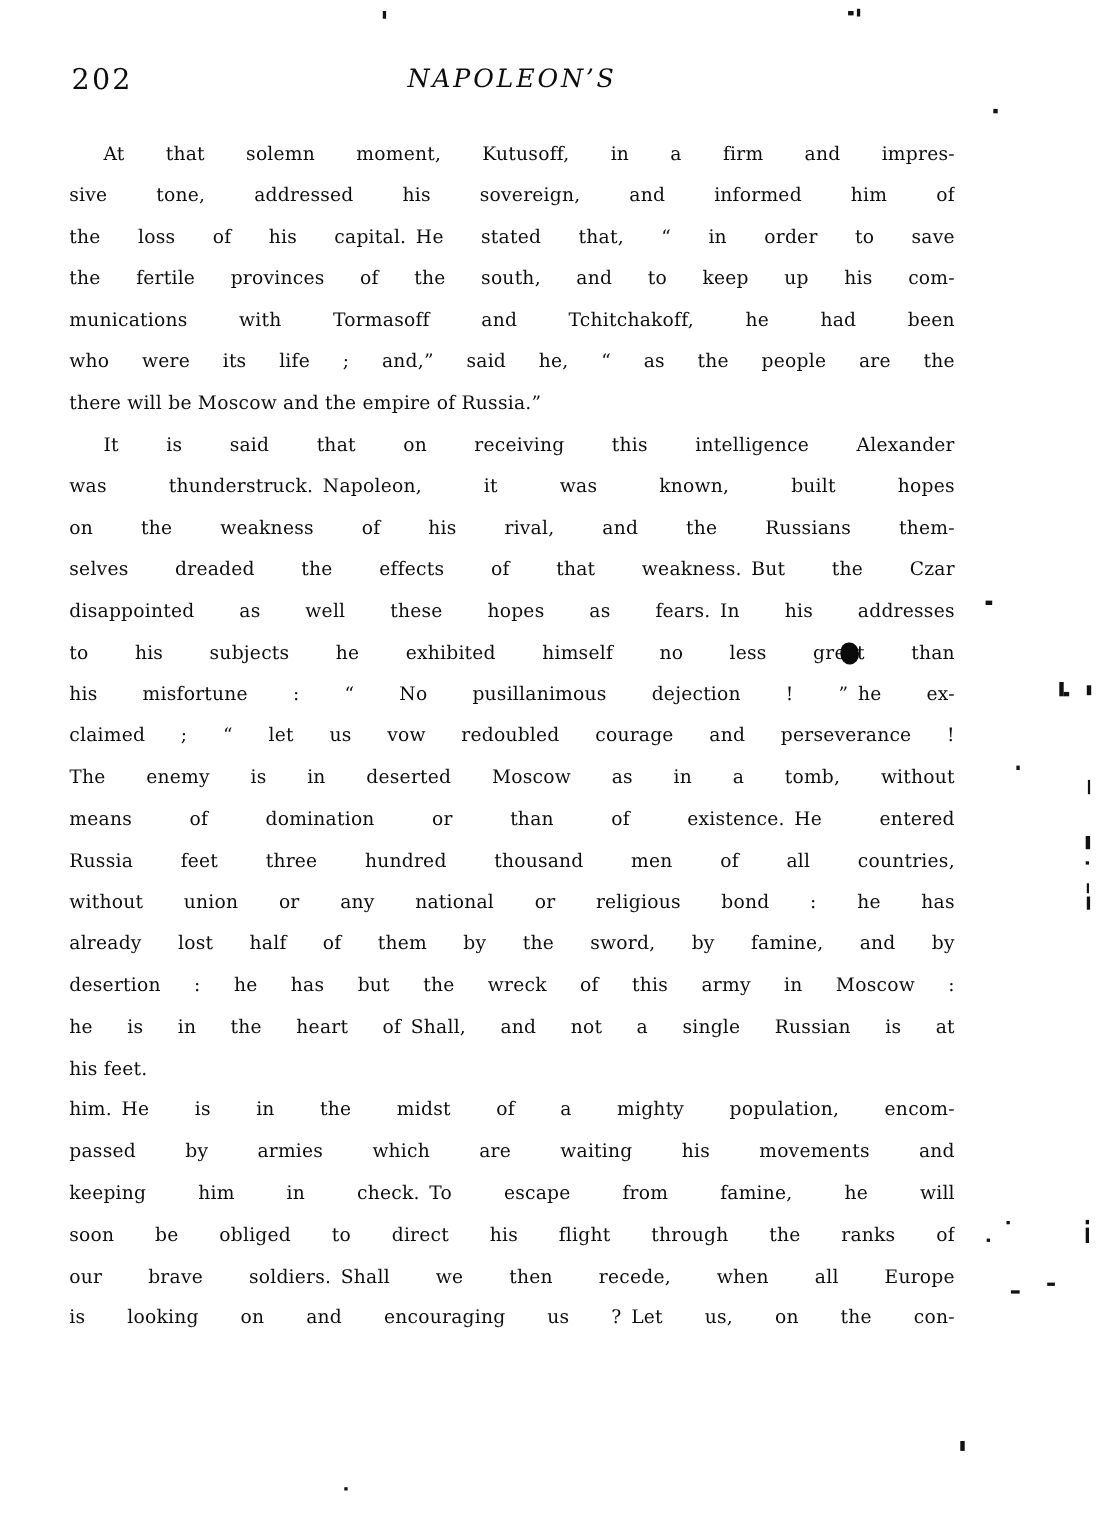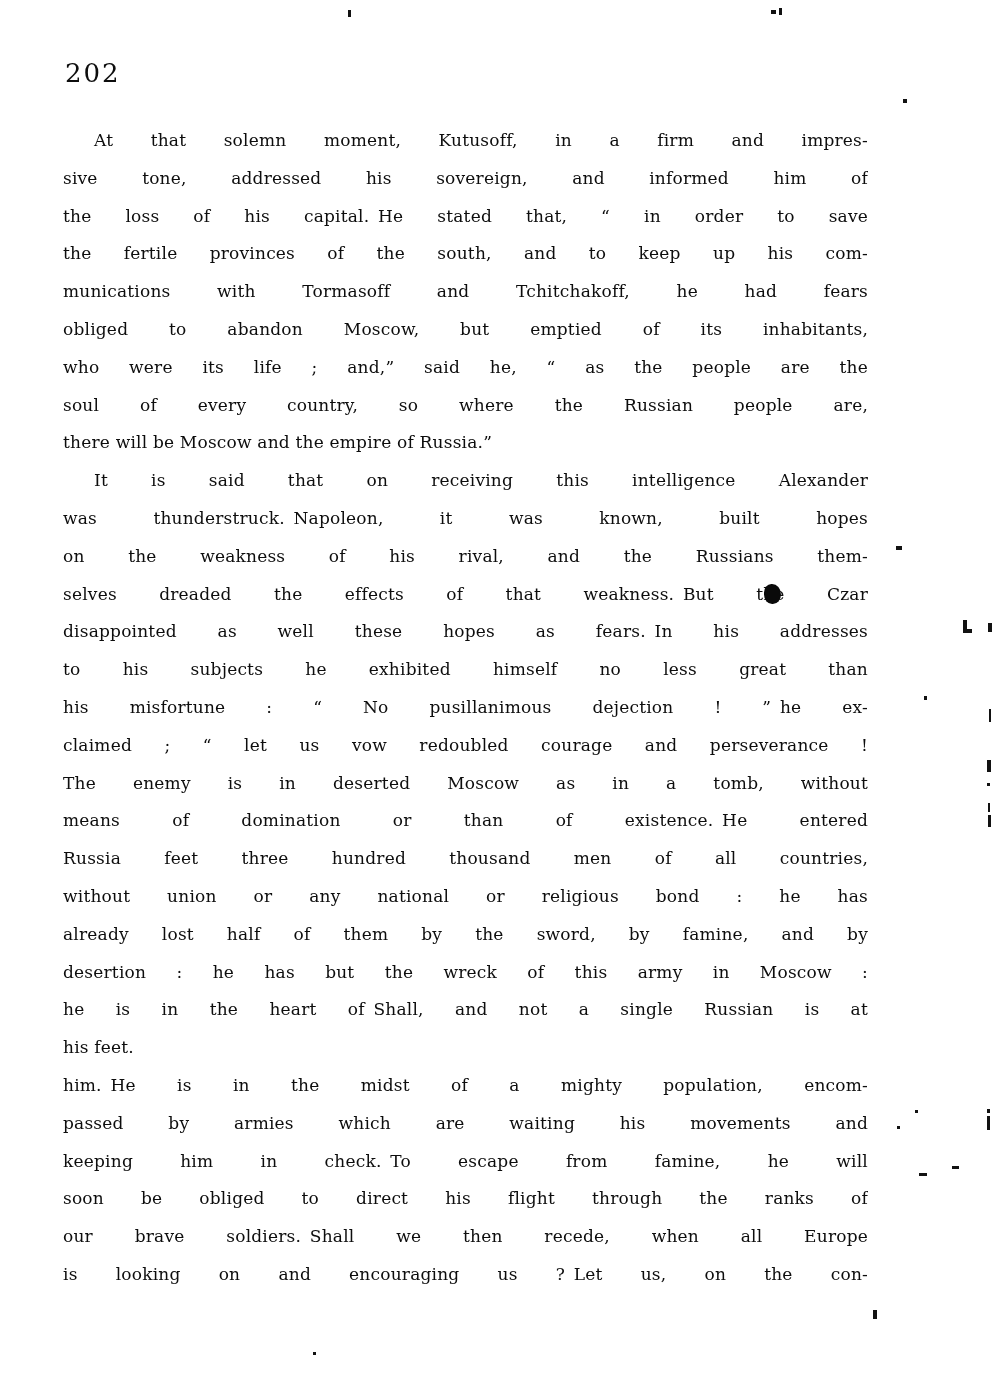--- a/index.html
+++ b/index.html
@@ -77,31 +77,30 @@
     border-radius: 45% 55% 50% 50%;
   }
 </style>
 </head>
 <body>
 
 <div class="page">
 
   <header class="running-head">
     <span class="page-num">202</span>
+    <span class="head-title">NAPOLEON’S</span>
   </header>
 
   <main class="text-block">
       <div class="line indent">At that solemn moment, Kutusoff, in a firm and impres-</div>
       <div class="line">sive tone, addressed his sovereign, and informed him of</div>
       <div class="line">the loss of his capital. He stated that, “ in order to save</div>
       <div class="line">the fertile provinces of the south, and to keep up his com-</div>
-      <div class="line">munications with Tormasoff and Tchitchakoff, he had fears</div>
-      <div class="line">obliged to abandon Moscow, but emptied of its inhabitants,</div>
+      <div class="line">munications with Tormasoff and Tchitchakoff, he had been</div>
       <div class="line">who were its life ; and,” said he, “ as the people are the</div>
-      <div class="line">soul of every country, so where the Russian people are,</div>
       <div class="line no-just">there will be Moscow and the empire of Russia.”</div>
       <div class="line indent">It is said that on receiving this intelligence Alexander</div>
       <div class="line">was thunderstruck. Napoleon, it was known, built hopes</div>
       <div class="line">on the weakness of his rival, and the Russians them-</div>
       <div class="line">selves dreaded the effects of that weakness. But the Czar</div>
       <div class="line">disappointed as well these hopes as fears. In his addresses</div>
       <div class="line">to his subjects he exhibited himself no less great than</div>
       <div class="line">his misfortune : “ No pusillanimous dejection ! ” he ex-</div>
       <div class="line">claimed ; “ let us vow redoubled courage and perseverance !</div>
       <div class="line">The enemy is in deserted Moscow as in a tomb, without</div>

